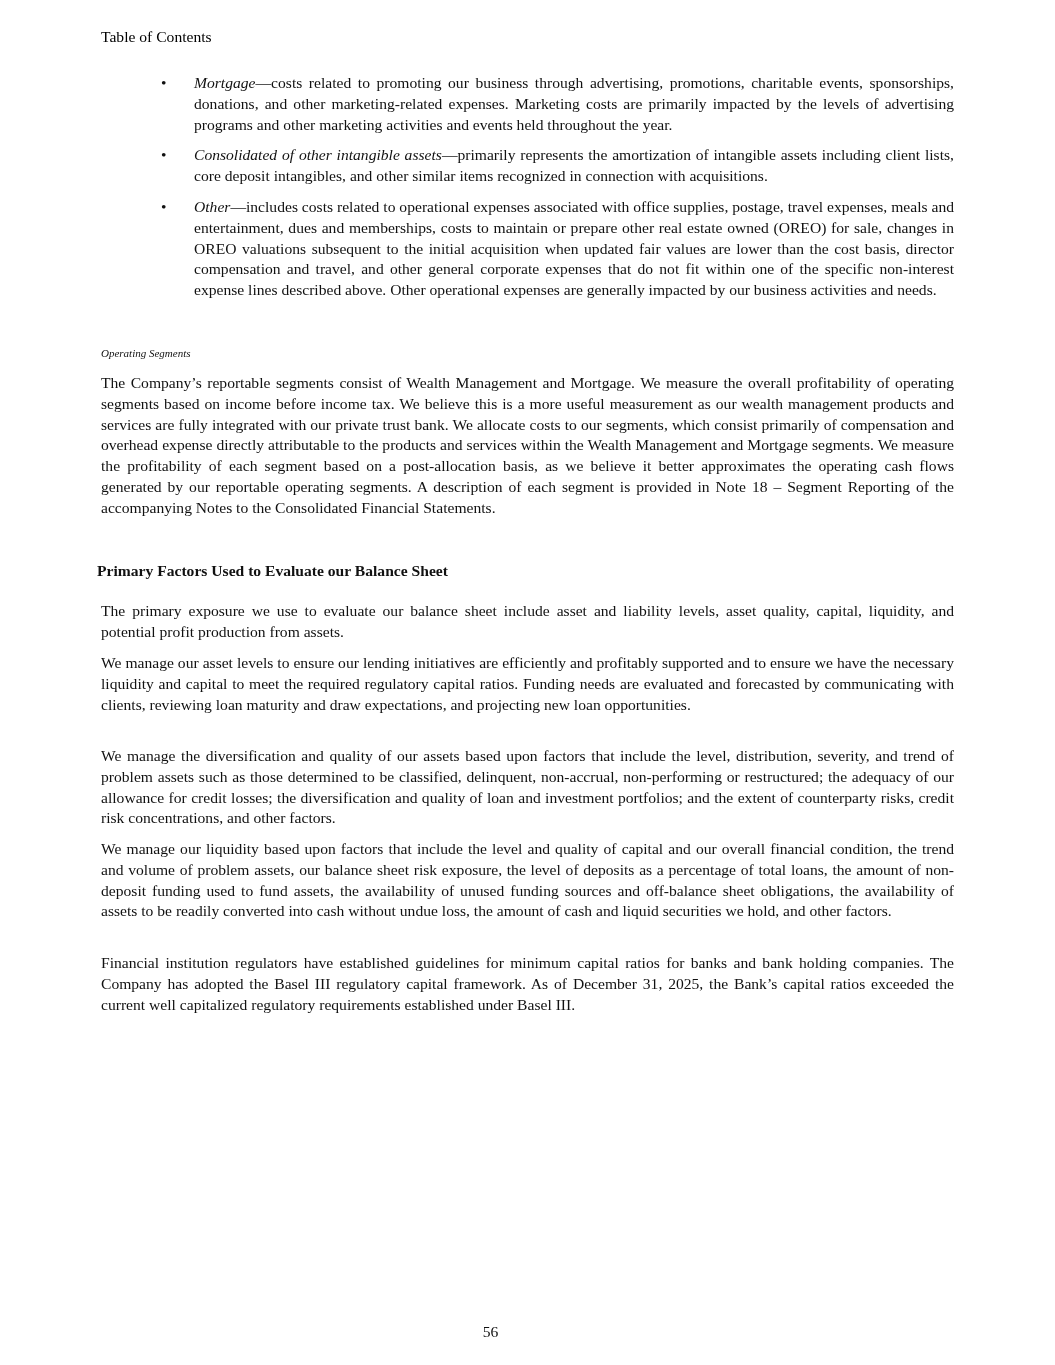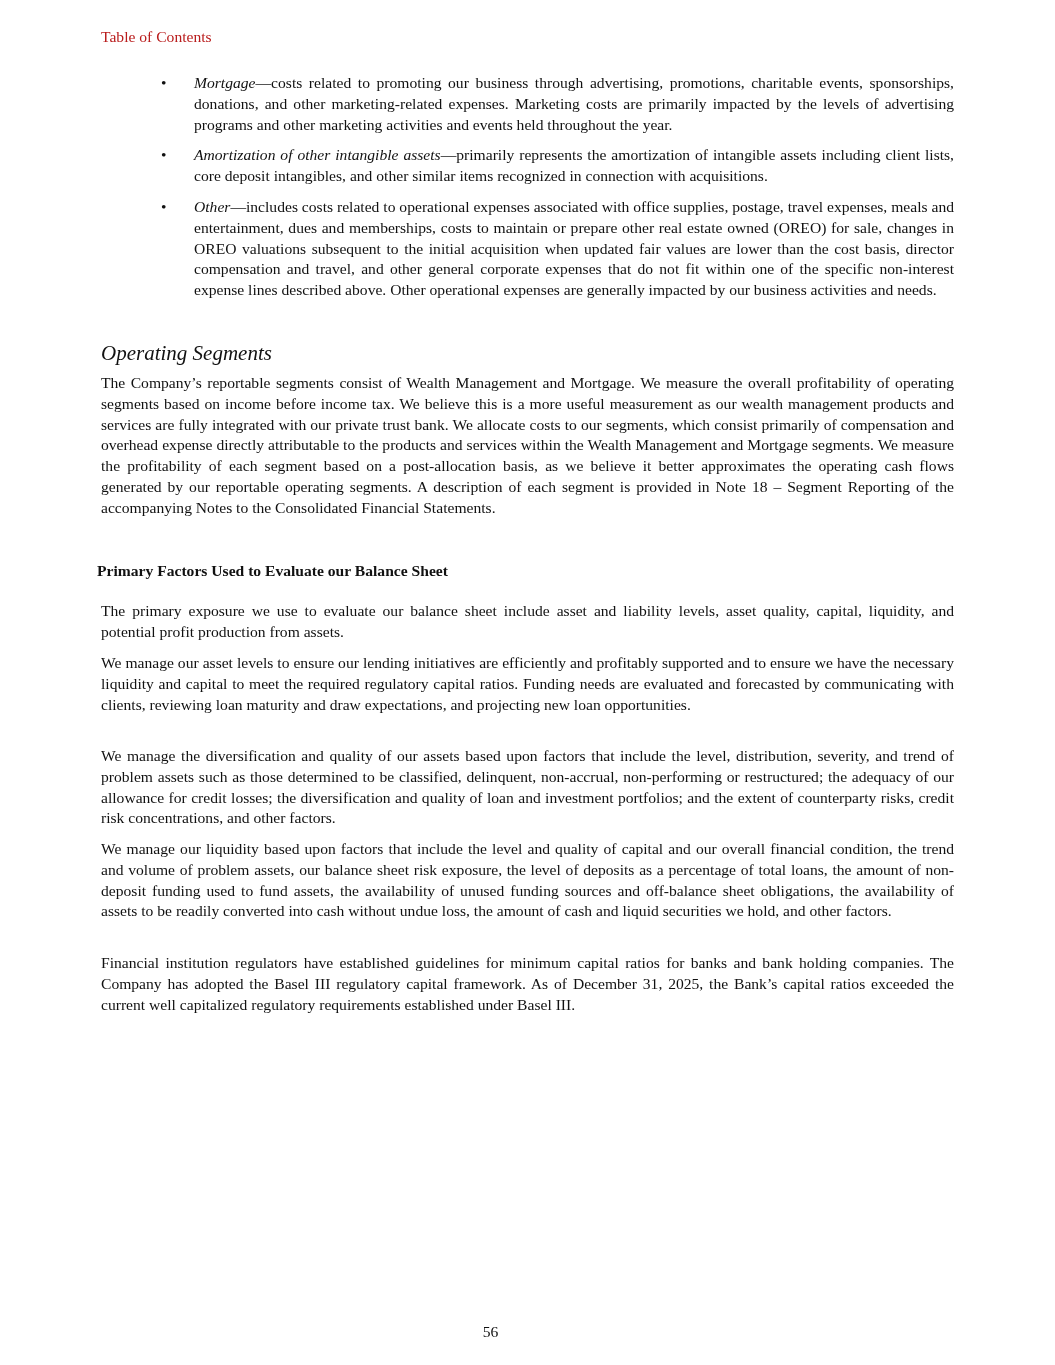--- a/index.html
+++ b/index.html
@@ -16,21 +16,21 @@
       font-size: 15.6px;
       line-height: 20.8px;
       overflow: hidden;
     }
     .toc-link {
       position: absolute;
       left: 101px;
       top: 27px;
       font-size: 15.6px;
       line-height: 20px;
-      color: #b91c1c;
+      color: #000000;
       text-decoration: none;
       cursor: pointer;
     }
     .bullets {
       position: absolute;
       left: 101px;
       top: 73px;
       width: 853px;
       margin: 0;
       padding: 0;
@@ -50,21 +50,21 @@
     .term {
       font-style: italic;
     }
     .section-subheading {
       position: absolute;
       left: 101px;
       top: 343px;
       font-style: italic;
       margin: 0;
       font-weight: normal;
-      font-size: 21px;
+      font-size: 11px;
     }
     .para {
       position: absolute;
       left: 101px;
       width: 853px;
       margin: 0;
       text-align: justify;
     }
     .section-heading {
       position: absolute;
@@ -88,21 +88,21 @@
 
 <a class="toc-link">Table of Contents</a>
 
 <ul class="bullets">
   <li class="bullet-item">
     <span class="bullet-dot">•</span>
     <span class="term">Mortgage</span><span>—</span><span>costs related to promoting our business through advertising, promotions, charitable events, sponsorships, donations, and other marketing-related expenses. Marketing costs are primarily impacted by the levels of advertising programs and other marketing activities and events held throughout the year.</span>
   </li>
   <li class="bullet-item">
     <span class="bullet-dot">•</span>
-    <span class="term">Amortization of other intangible assets</span><span>—</span><span>primarily represents the amortization of intangible assets including client lists, core deposit intangibles, and other similar items recognized in connection with acquisitions.</span>
+    <span class="term">Consolidated of other intangible assets</span><span>—</span><span>primarily represents the amortization of intangible assets including client lists, core deposit intangibles, and other similar items recognized in connection with acquisitions.</span>
   </li>
   <li class="bullet-item">
     <span class="bullet-dot">•</span>
     <span class="term">Other</span><span>—</span><span>includes costs related to operational expenses associated with office supplies, postage, travel expenses, meals and entertainment, dues and memberships, costs to maintain or prepare other real estate owned (OREO) for sale, changes in OREO valuations subsequent to the initial acquisition when updated fair values are lower than the cost basis, director compensation and travel, and other general corporate expenses that do not fit within one of the specific non-interest expense lines described above. Other operational expenses are generally impacted by our business activities and needs.</span>
   </li>
 </ul>
 
 <h3 class="section-subheading">Operating Segments</h3>
 
 <p class="para" style="top:373px;">The Company’s reportable segments consist of Wealth Management and Mortgage. We measure the overall profitability of operating segments based on income before income tax. We believe this is a more useful measurement as our wealth management products and services are fully integrated with our private trust bank. We allocate costs to our segments, which consist primarily of compensation and overhead expense directly attributable to the products and services within the Wealth Management and Mortgage segments. We measure the profitability of each segment based on a post-allocation basis, as we believe it better approximates the operating cash flows generated by our reportable operating segments. A description of each segment is provided in Note 18 – Segment Reporting of the accompanying Notes to the Consolidated Financial Statements.</p>

